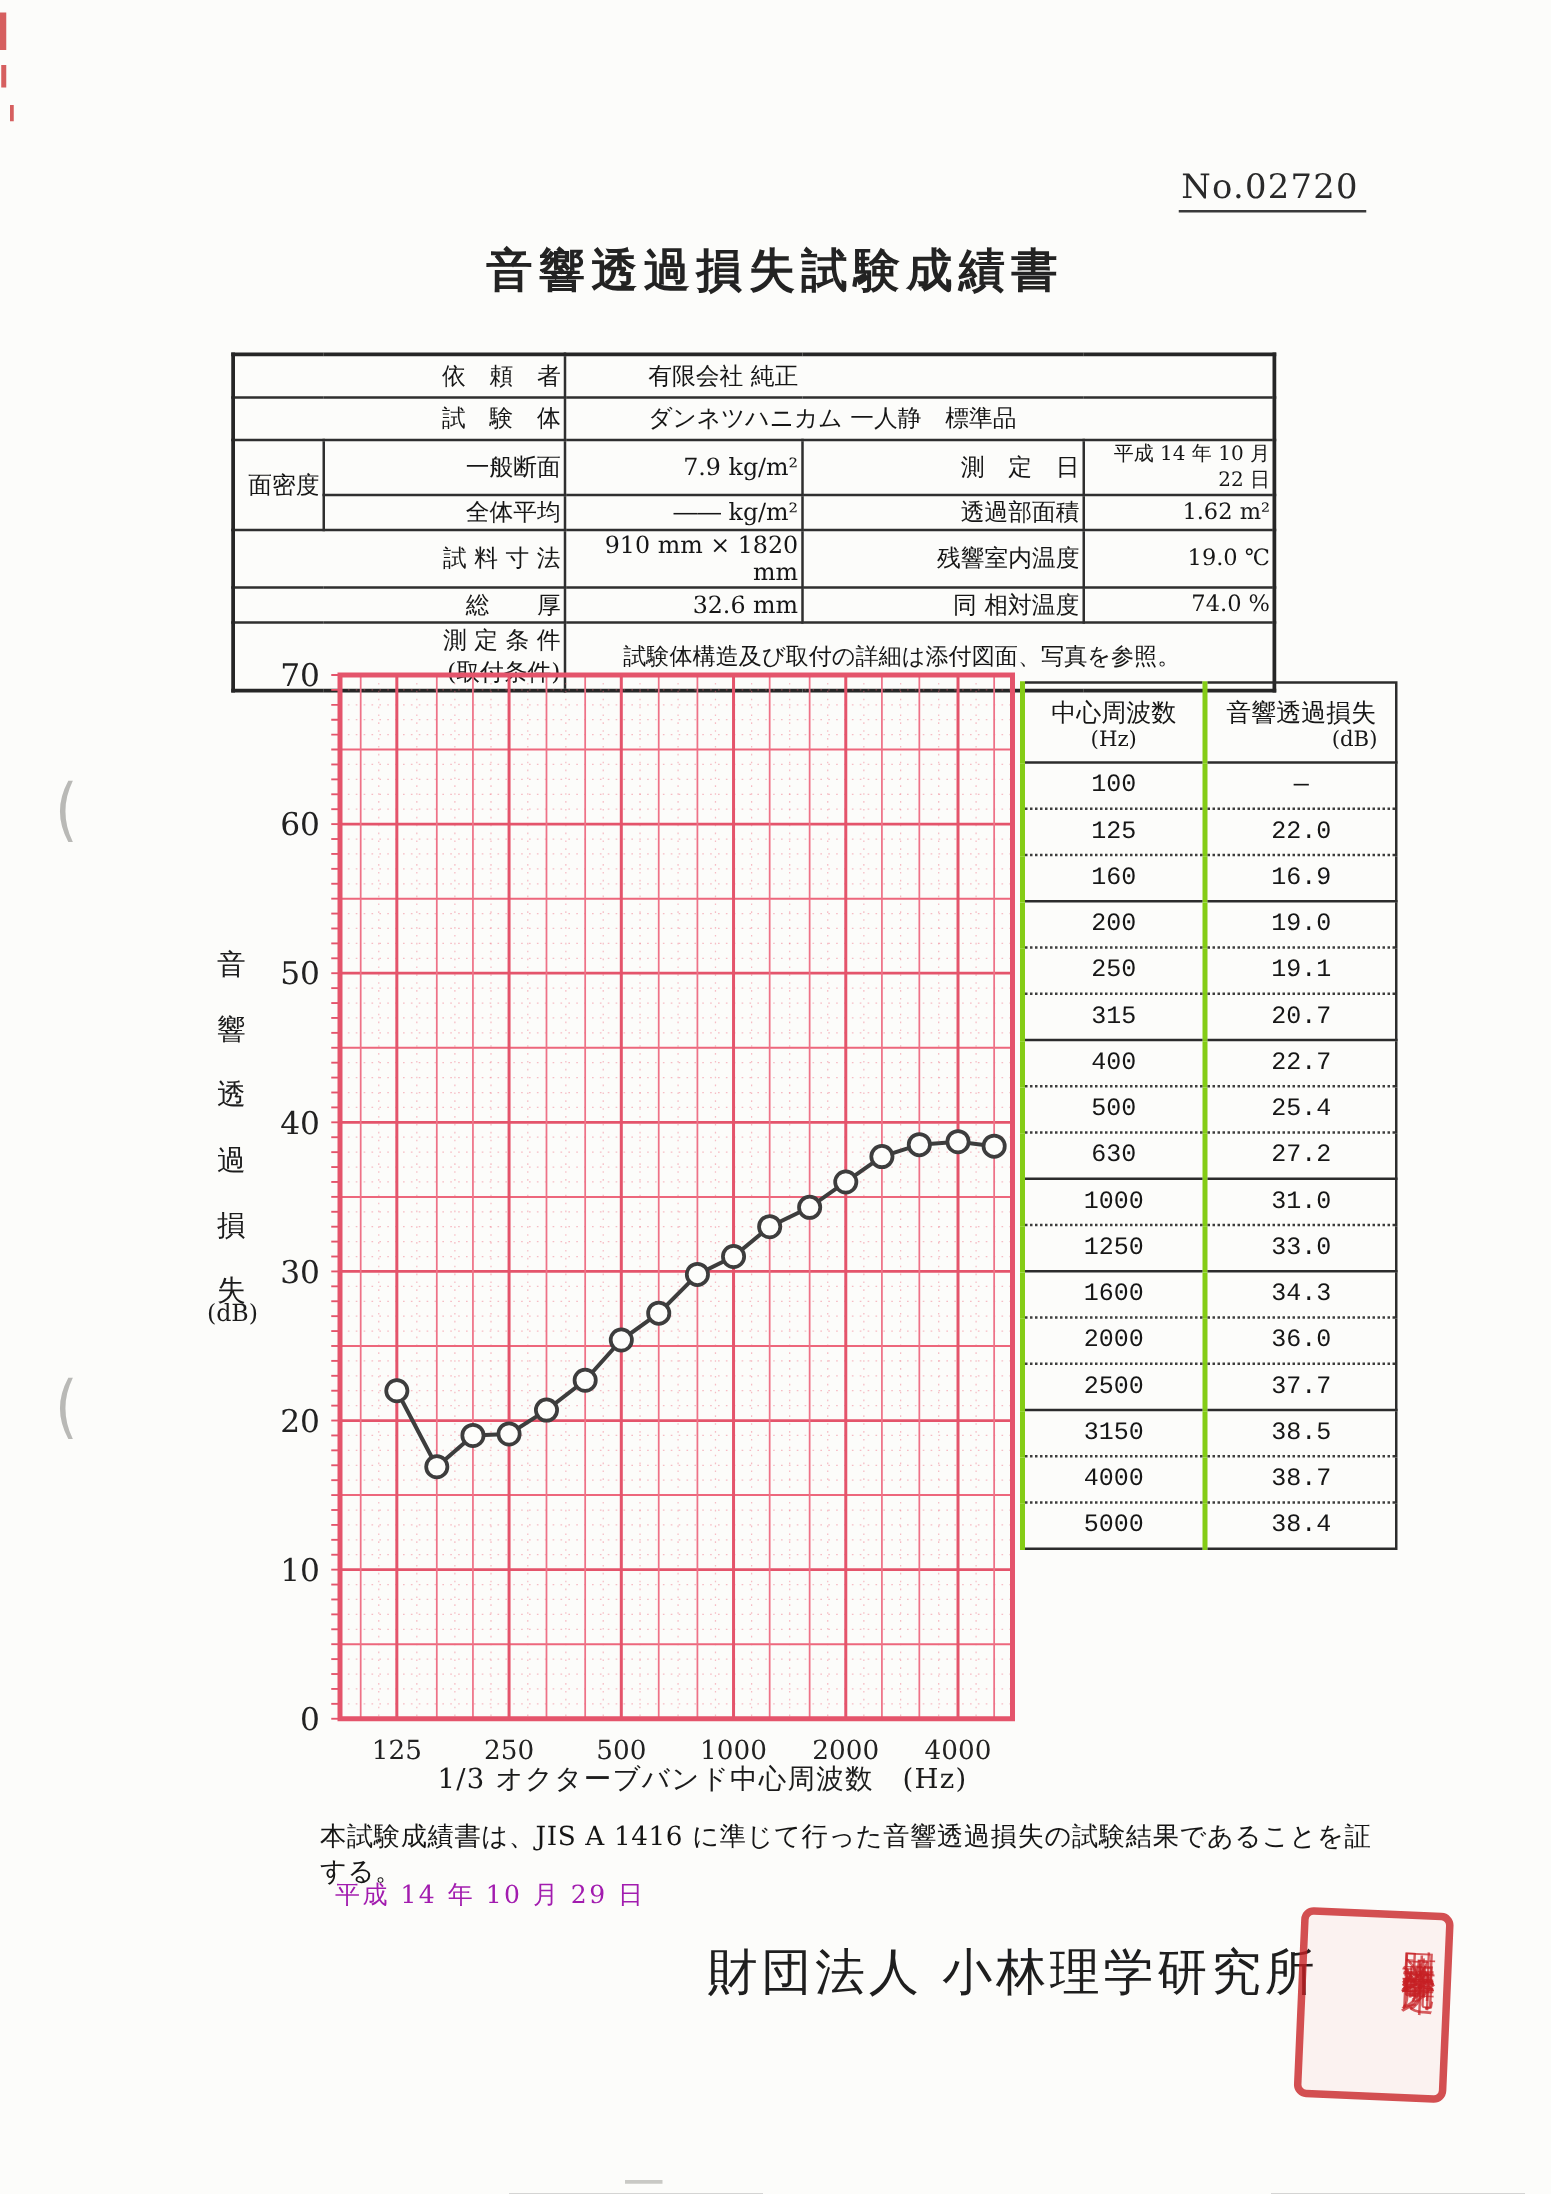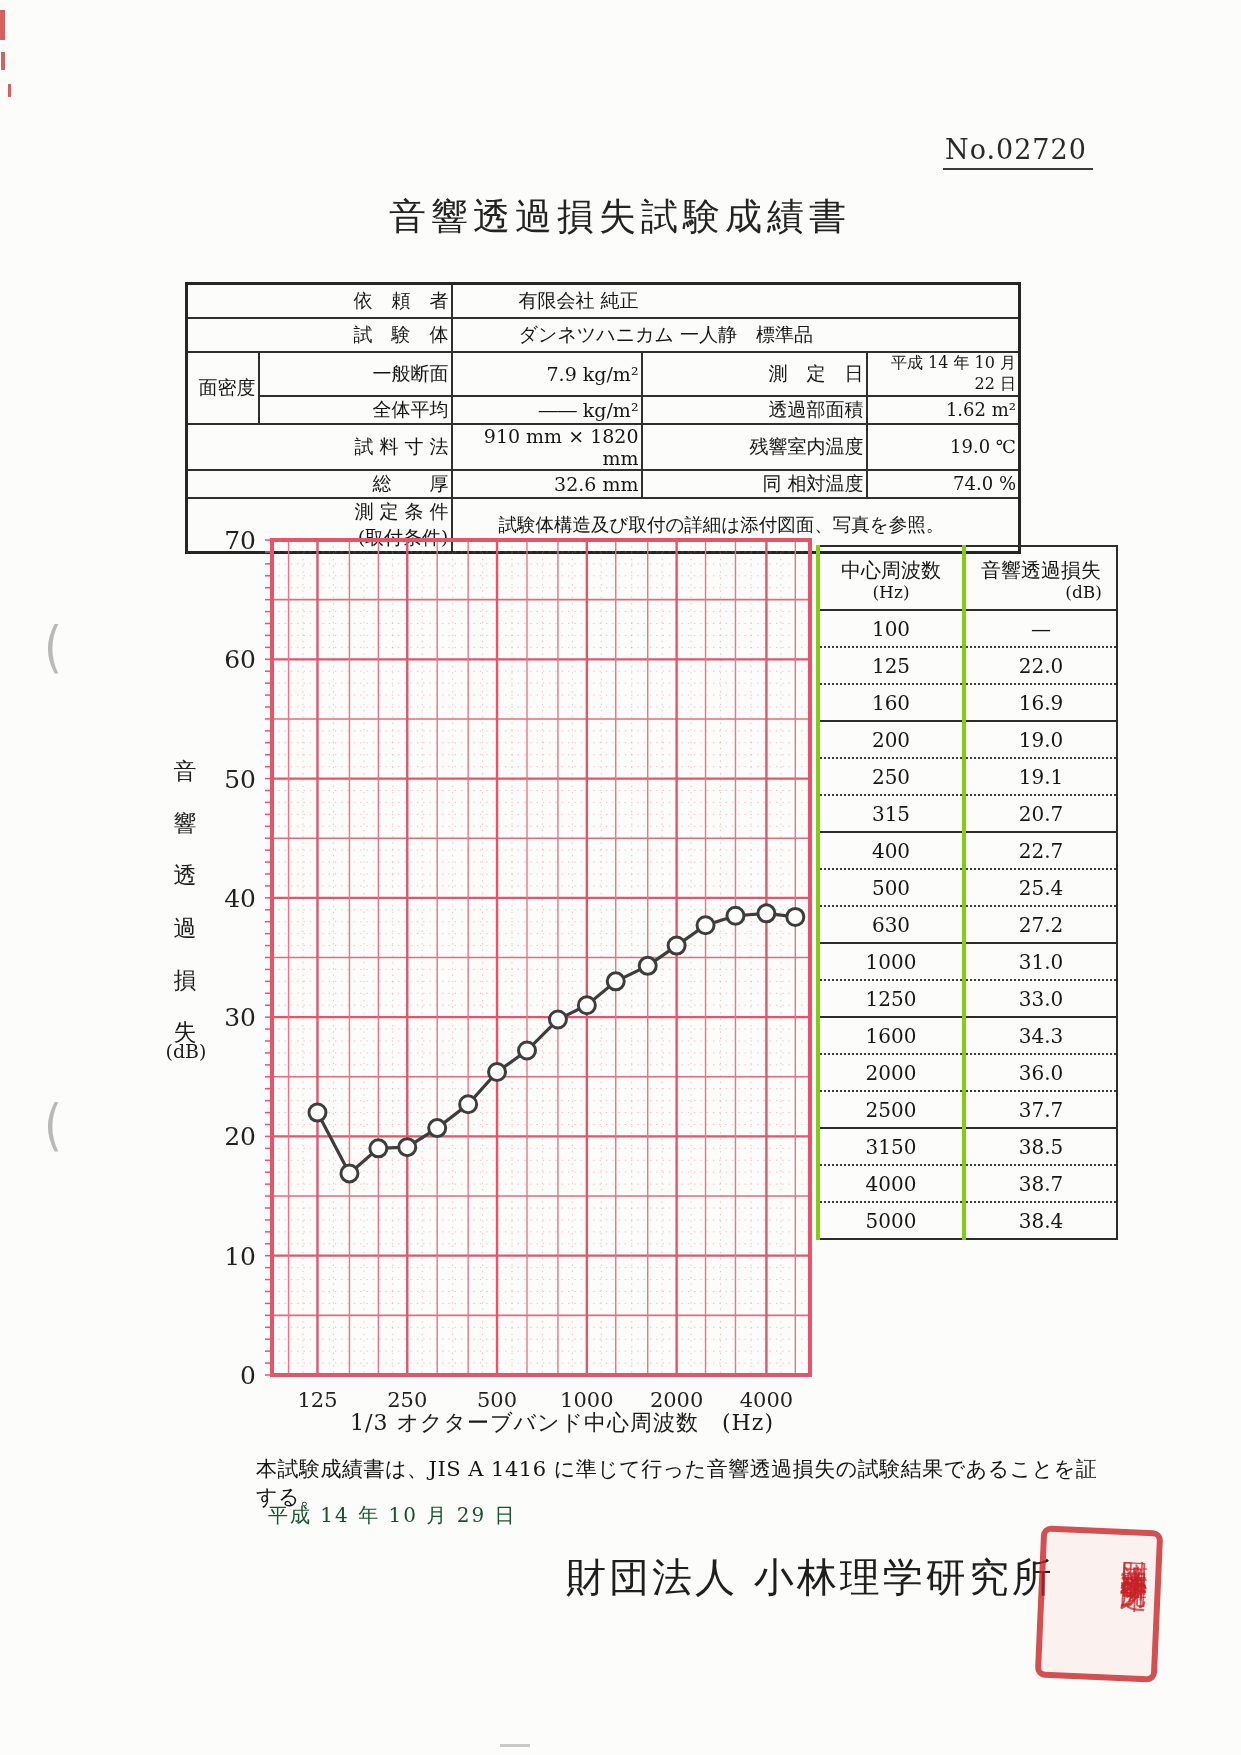--- a/index.html
+++ b/index.html
@@ -6,21 +6,21 @@
   .page{
     position:relative;width:1241px;height:1755px;margin:0 auto;
     background:#fcfcfa;color:#1d1d1d;overflow:hidden;
     font-family:"DejaVu Serif","Liberation Serif",serif;
   }
   .abs{position:absolute;}
   
   .doc-no{left:943px;top:134px;font-size:27px;letter-spacing:1px;
     border-bottom:2px solid #3a3a3a;padding:0 6px 3px 2px;color:#2a2a2a;text-align:right;}
   .title{left:330px;top:192px;width:580px;text-align:center;
-    font-size:37px;letter-spacing:5px;color:#232323;font-weight:400;}
+    font-size:37px;letter-spacing:5px;color:#232323;font-weight:700;}
   
   table.info{left:185px;top:282px;width:833px;border-collapse:collapse;
     table-layout:fixed;position:absolute;font-size:19px;color:#161616;
     border:3px solid #262626;}
   table.info td{border:2px solid #2f2f2f;text-align:right;vertical-align:middle;
     padding:0 2px;overflow:hidden;}
   table.info .lv{text-align:left;padding-left:66px;}
   table.info .cond-v{text-align:left;padding-left:46px;font-size:18.5px;}
   table.info .date-cell{font-size:16px;letter-spacing:0;}
   table.info .small-cell{font-size:18px;}
@@ -31,29 +31,29 @@
     font-size:23px;color:#1c1c1c;}
   .y-unit{left:160px;top:1040px;width:52px;text-align:center;font-size:19px;color:#1c1c1c;}
   .x-title{left:322px;top:1408px;width:480px;text-align:center;font-size:22px;
     letter-spacing:1px;color:#1b1b1b;}
   
   table.freq{left:816px;top:545px;width:299px;position:absolute;border-collapse:collapse;
     table-layout:fixed;font-size:20px;color:#161616;border:2.5px solid #2c2c2c;}
   table.freq th,table.freq td{border-left:4px solid #84cc16;border-right:2px solid #2c2c2c;
     text-align:center;vertical-align:middle;font-weight:normal;padding:0;}
   table.freq thead th{height:62px;border-bottom:2.5px solid #2c2c2c;}
-  table.freq tbody td{height:35px;}
+  table.freq tbody td{height:35px;font-family:Liberation Mono, monospace;}
   table.freq tr.dotted td{border-bottom:2px dotted #3c3c3c;}
   table.freq tr.solid td{border-bottom:2px solid #2c2c2c;}
   .hdr-main{display:block;font-size:20px;line-height:24px;padding-top:4px;}
   .hdr-unit{display:block;font-size:17px;line-height:20px;}
   .hdr-unit.right{text-align:right;padding-right:14px;}
   
   .certify{left:256px;top:1455px;width:850px;font-size:21px;letter-spacing:0.5px;color:#151515;}
-  .issue-date{left:268px;top:1502px;font-size:20px;letter-spacing:2px;color:#14532d;}
+  .issue-date{left:268px;top:1502px;font-size:20px;letter-spacing:2px;color:#a21caf;}
   .org{left:566px;top:1550px;width:520px;font-size:40px;letter-spacing:3px;color:#1e1e1e;}
   .seal{left:1038px;top:1528px;width:122px;height:152px;
     border:6px solid rgba(198,32,36,0.78);border-radius:10px;
     transform:rotate(2.5deg);color:rgba(198,32,36,0.72);
     writing-mode:vertical-rl;font-size:27px;line-height:30px;letter-spacing:2px;
     padding:4px 6px;box-sizing:border-box;overflow:hidden;background:rgba(230,60,60,0.05);}
   
   .punch{color:#b9b9b6;font-size:46px;font-family:"DejaVu Sans",sans-serif;
     transform:scaleY(1.2);}
   .redmark{background:#cf4343;opacity:.85;}

